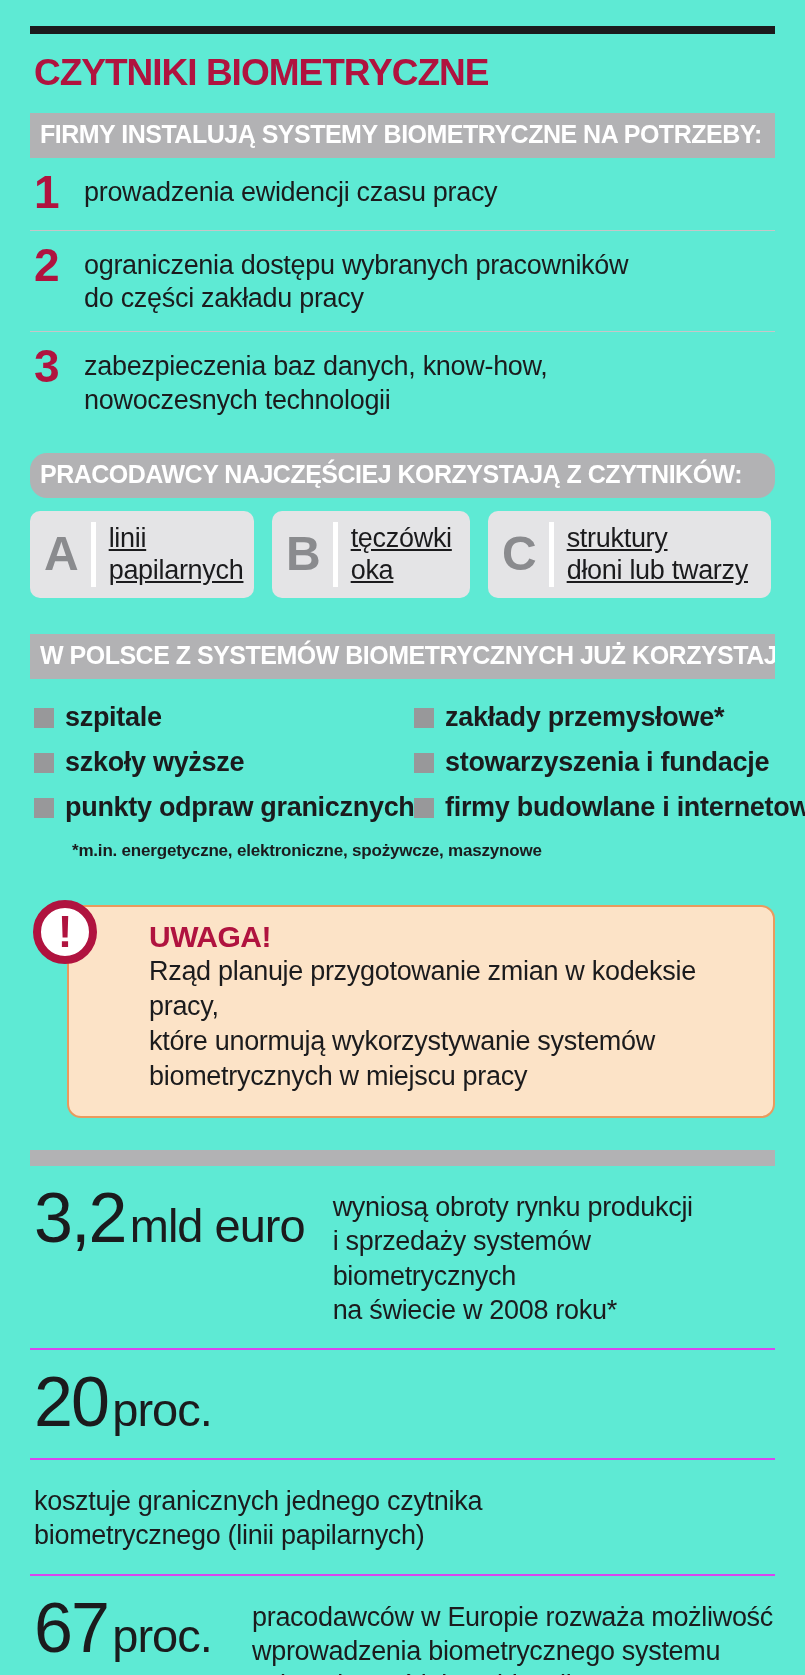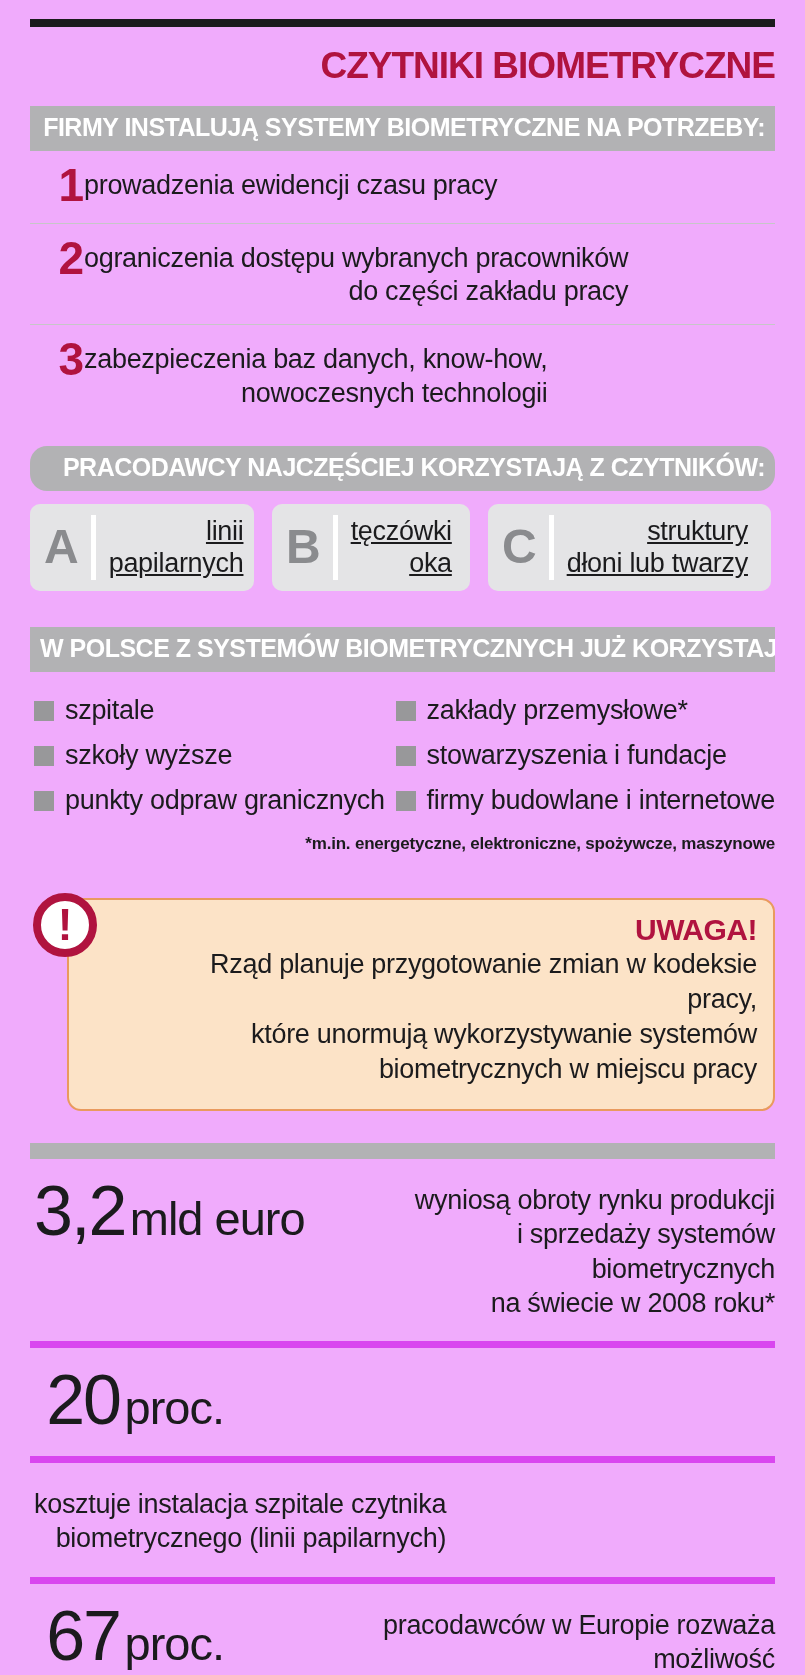--- a/index.html
+++ b/index.html
@@ -1,18 +1,18 @@
 <!DOCTYPE html>
 <html><head>
 <meta charset="utf-8">
 <style>
   * { margin:0; padding:0; box-sizing:border-box; }
   html,body { background:#ffffff; }
   body { font-family:"Liberation Sans","DejaVu Sans",sans-serif; color:#1b1b1d; }
-  .page { position:relative; width:805px; height:1675px; padding:4px 30px; overflow:hidden; background:#f0abfc;text-align:right; }
+  .page { position:relative; width:805px; height:1675px; padding:11px 30px; overflow:hidden; background:#5eead4; }
 
   .top-rule { margin-top:15px; height:8px; background:#1b1b1d; }
 
   .page-title { margin:18px 0 0 4px; font-size:37px; font-weight:bold; color:#b0133f; letter-spacing:-1px; }
 
   .bar { background:#b2b2b4; color:#ffffff; font-weight:bold; font-size:25px; letter-spacing:-0.5px; white-space:nowrap; padding:7px 10px 9px 10px; overflow:hidden; }
   .bar-reasons { margin-top:19px; }
   .bar-readers { margin-top:20px;border-radius:17px; }
   .bar-users  { margin-top:36px; }
 
@@ -24,35 +24,35 @@
   .cards { display:flex; gap:18px; margin-top:13px; }
   .card { background:#e4e4e6; border-radius:10px; padding:11px 12px 11px 14px; display:flex; align-items:stretch; height:87px; }
   .card-a { width:224px; } .card-b { width:198px; } .card-c { width:283px; }
   .card-letter { flex:none; font-size:48px; font-weight:bold; color:#8a8b8e; line-height:1.2; padding-right:12px; align-self:center; }
   .card-div { flex:none; width:5px; background:#ffffff; margin-right:13px; }
   .card-text { font-size:27px; line-height:1.2; letter-spacing:-0.3px; white-space:pre-line; align-self:center;text-decoration:underline; }
 
   .bullets { display:flex; margin-top:10px; padding-left:4px; }
   .bullet-col-left { width:380px; }
   .bullet-col-right { flex:1; }
-  .bullet-item { display:flex; align-items:center; margin-top:13px; height:32px; }
+  .bullet-item { display:flex; align-items:center; margin-top:13px; height:32px;font-weight:bold; }
   .bullet-sq { flex:none; width:20px; height:20px; background:#98989a; margin-right:11px; }
   .bullet-text { font-size:27px; letter-spacing:-0.3px; white-space:nowrap; }
 
   .users-footnote { margin-top:17px; padding-left:4px; font-size:17px; font-weight:bold; letter-spacing:-0.2px;margin-left:38px; }
 
   .notice { position:relative; margin:44px 0 0 37px; background:#fce3c7; border:2px solid #e99a5e; border-radius:14px; padding:13px 16px 22px 80px; min-height:168px; }
   .notice-icon { position:absolute; left:-36px; top:-7px; width:64px; height:64px; border-radius:50%; background:#ffffff; border:8px solid #b0133f; color:#b0133f; font-size:44px; font-weight:bold; display:flex; align-items:center; justify-content:center; line-height:1; }
   .notice-title { color:#b0133f; font-weight:bold; font-size:30px; letter-spacing:-0.5px; }
   .notice-text { font-size:27px; line-height:1.3; letter-spacing:-0.3px; white-space:pre-line; }
 
   .thick-bar { margin-top:32px; height:16px; background:#b2b2b4; }
 
-  .stat { display:flex; align-items:flex-start; padding:19px 0 21px 4px;gap:22px; }
-  .stat + .stat { border-top:7px solid #d946ef; }
+  .stat { display:flex; align-items:flex-start; padding:19px 0 21px 4px; }
+  .stat + .stat { border-top:2px solid #d946ef; }
   .stat-label { flex:none; min-width:218px; padding-right:28px; white-space:nowrap; }
   .stat-value { font-size:70px; letter-spacing:-2px; line-height:0.95; }
   .stat-unit { font-size:47px; letter-spacing:-1px; }
   .stat-desc { font-size:27px; line-height:1.27; letter-spacing:-0.3px; white-space:pre-line; padding-top:5px; }
 </style>
 </head>
 <body>
 
 <div class="page">
 
@@ -157,21 +157,21 @@
 i sprzedaży systemów biometrycznych
 na świecie w 2008 roku*</div>
     </div>
     <div class="stat">
       <div class="stat-label">
         <span class="stat-value">20</span>
         <span class="stat-unit">proc.</span>
       </div>
     </div>
     <div class="stat">
-      <div class="stat-desc">kosztuje instalacja szpitale czytnika
+      <div class="stat-desc">kosztuje granicznych jednego czytnika
 biometrycznego (linii papilarnych)</div>
     </div>
     <div class="stat">
       <div class="stat-label">
         <span class="stat-value">67</span>
         <span class="stat-unit">proc.</span>
       </div>
       <div class="stat-desc">pracodawców w Europie rozważa możliwość
 wprowadzenia biometrycznego systemu
 zabezpieczeń lub ewidencji czasu pracy***</div>

